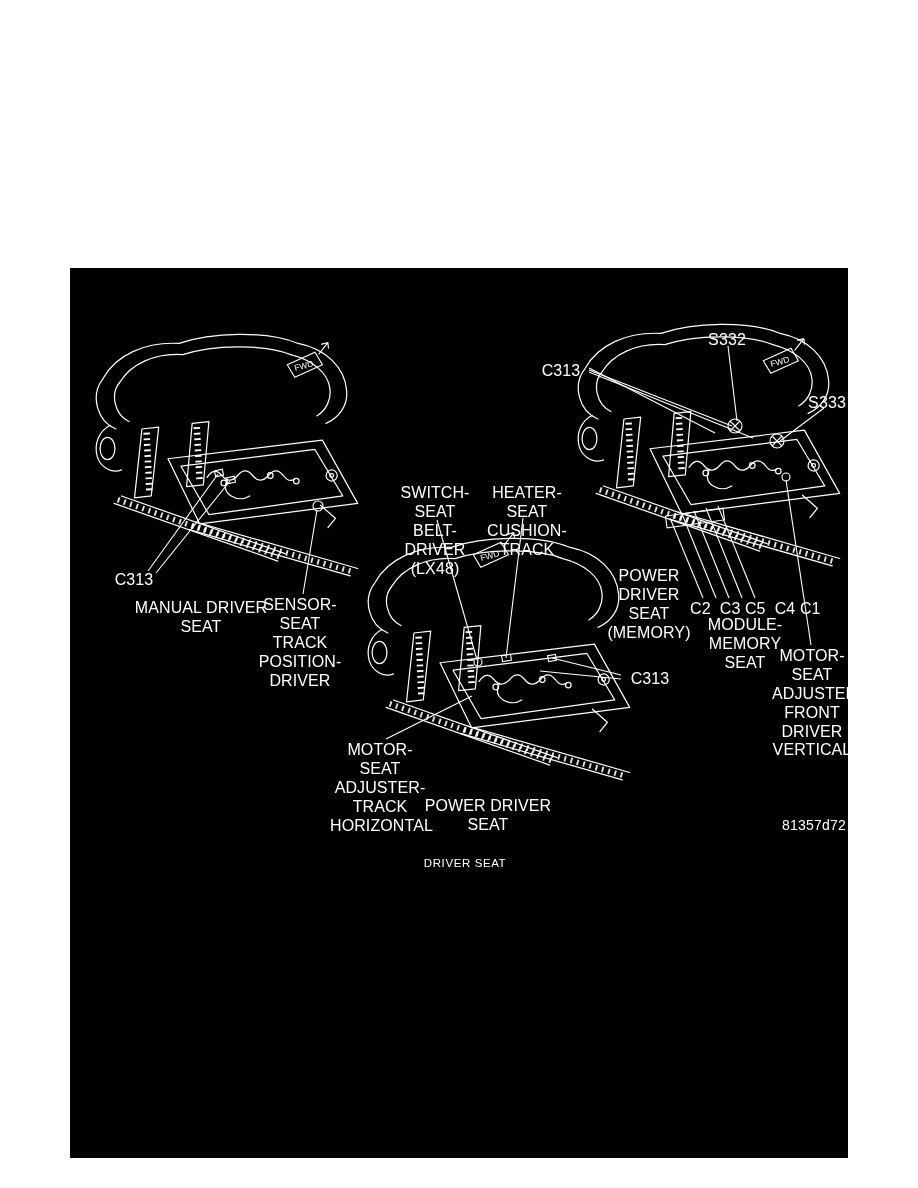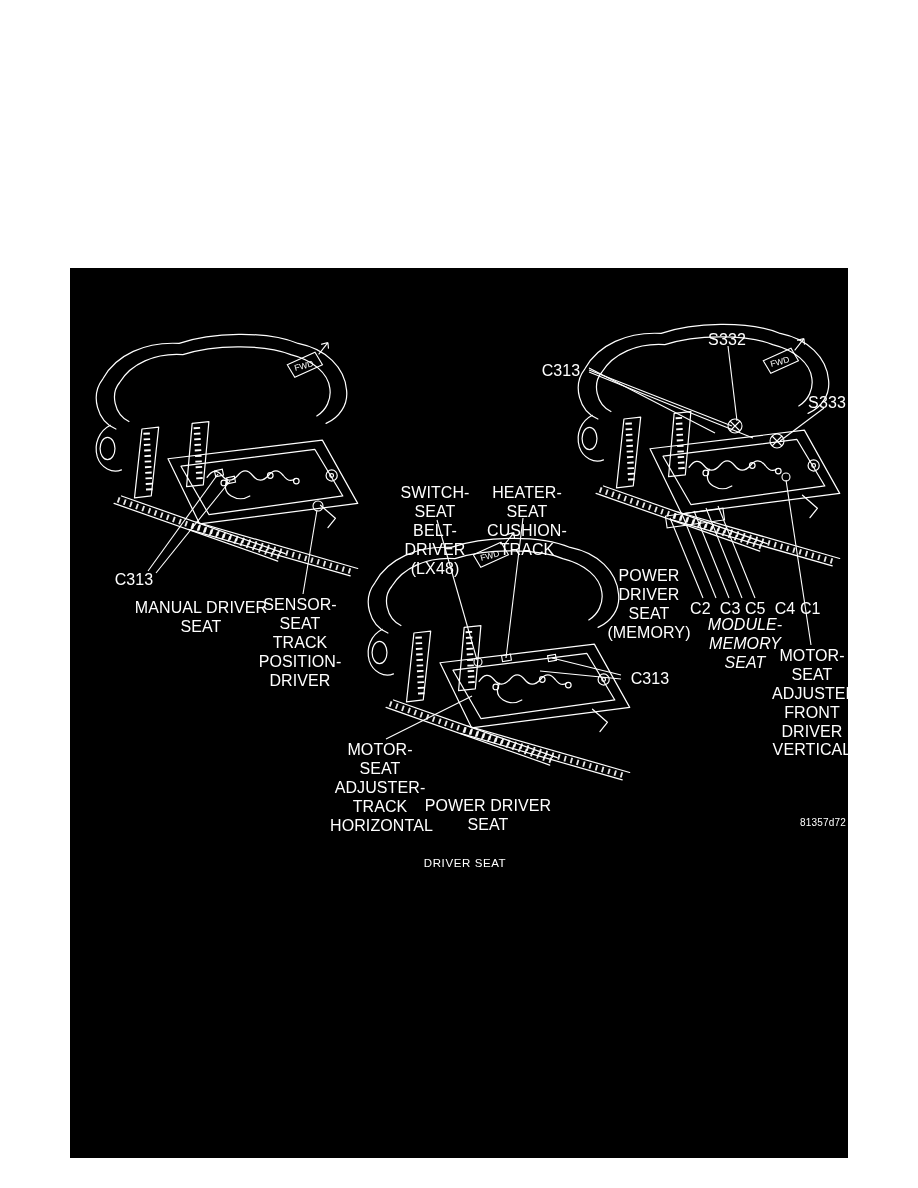--- a/index.html
+++ b/index.html
@@ -25,21 +25,21 @@
     font-size:16px;
     line-height:1.18;
     text-align:center;
     white-space:pre-line;
     letter-spacing:0.1px;
   }
   .label.pre{white-space:pre;}
   .fig-num{
     position:absolute;
     color:#ffffff;
-    font-size:10px;
+    font-size:14px;
     text-align:right;
     letter-spacing:0.2px;
   }
   .caption{
     font-size:11.5px;
     letter-spacing:0.6px;
   }
   svg text{
     font-family:"Liberation Sans", sans-serif;
     fill:#ffffff;
@@ -180,21 +180,21 @@
 TRACK
 HORIZONTAL</div>
     <div class="label" style="left:338px;top:529px;width:160px;">POWER DRIVER SEAT</div>
 
     <div class="label" style="left:632px;top:63px;width:50px;">S332</div>
     <div class="label" style="left:463px;top:94px;width:56px;">C313</div>
     <div class="label" style="left:732px;top:126px;width:50px;">S333</div>
     <div class="label" style="left:519px;top:299px;width:120px;">POWER DRIVER
 SEAT (MEMORY)</div>
     <div class="label pre" style="left:620px;top:332px;width:110px;">C2  C3 C5  C4 C1</div>
-    <div class="label" style="left:635px;top:348px;width:80px;font-style:italic;">MODULE-
+    <div class="label" style="left:635px;top:348px;width:80px;">MODULE-
 MEMORY
 SEAT</div>
     <div class="label" style="left:702px;top:379px;width:80px;">MOTOR-
 SEAT
 ADJUSTER-
 FRONT
 DRIVER
 VERTICAL</div>
 
     <div class="fig-num" style="left:700px;top:549px;width:76px;">81357d72</div>

